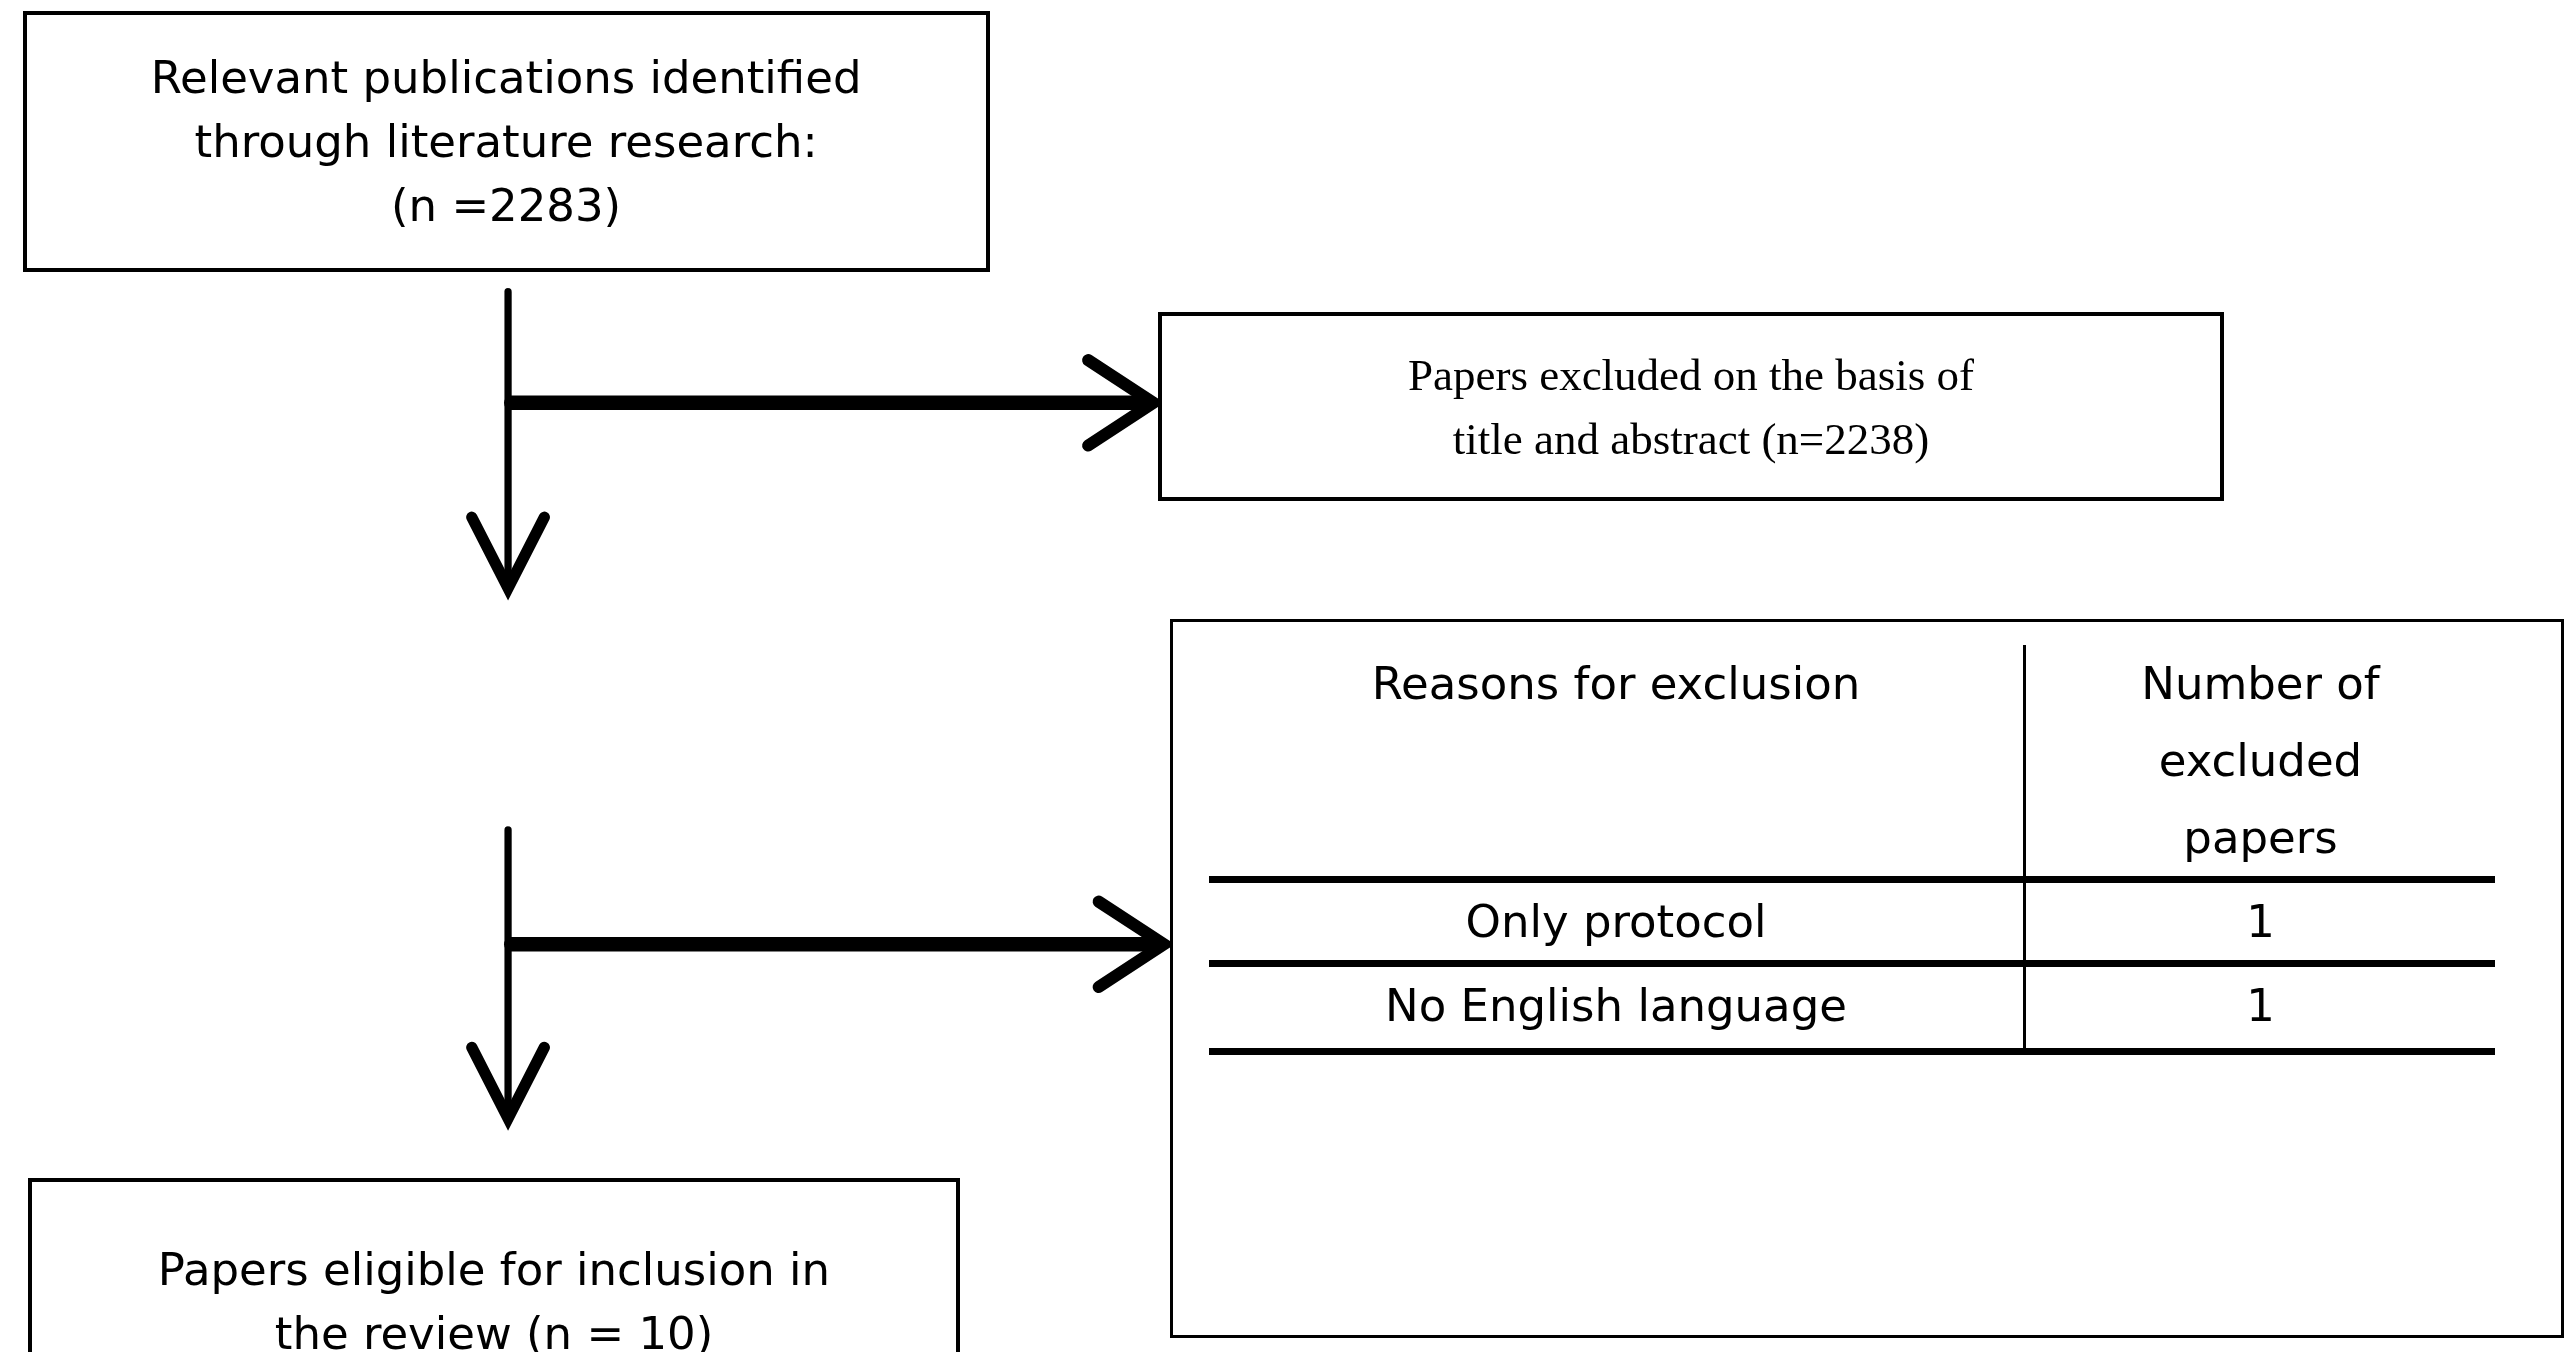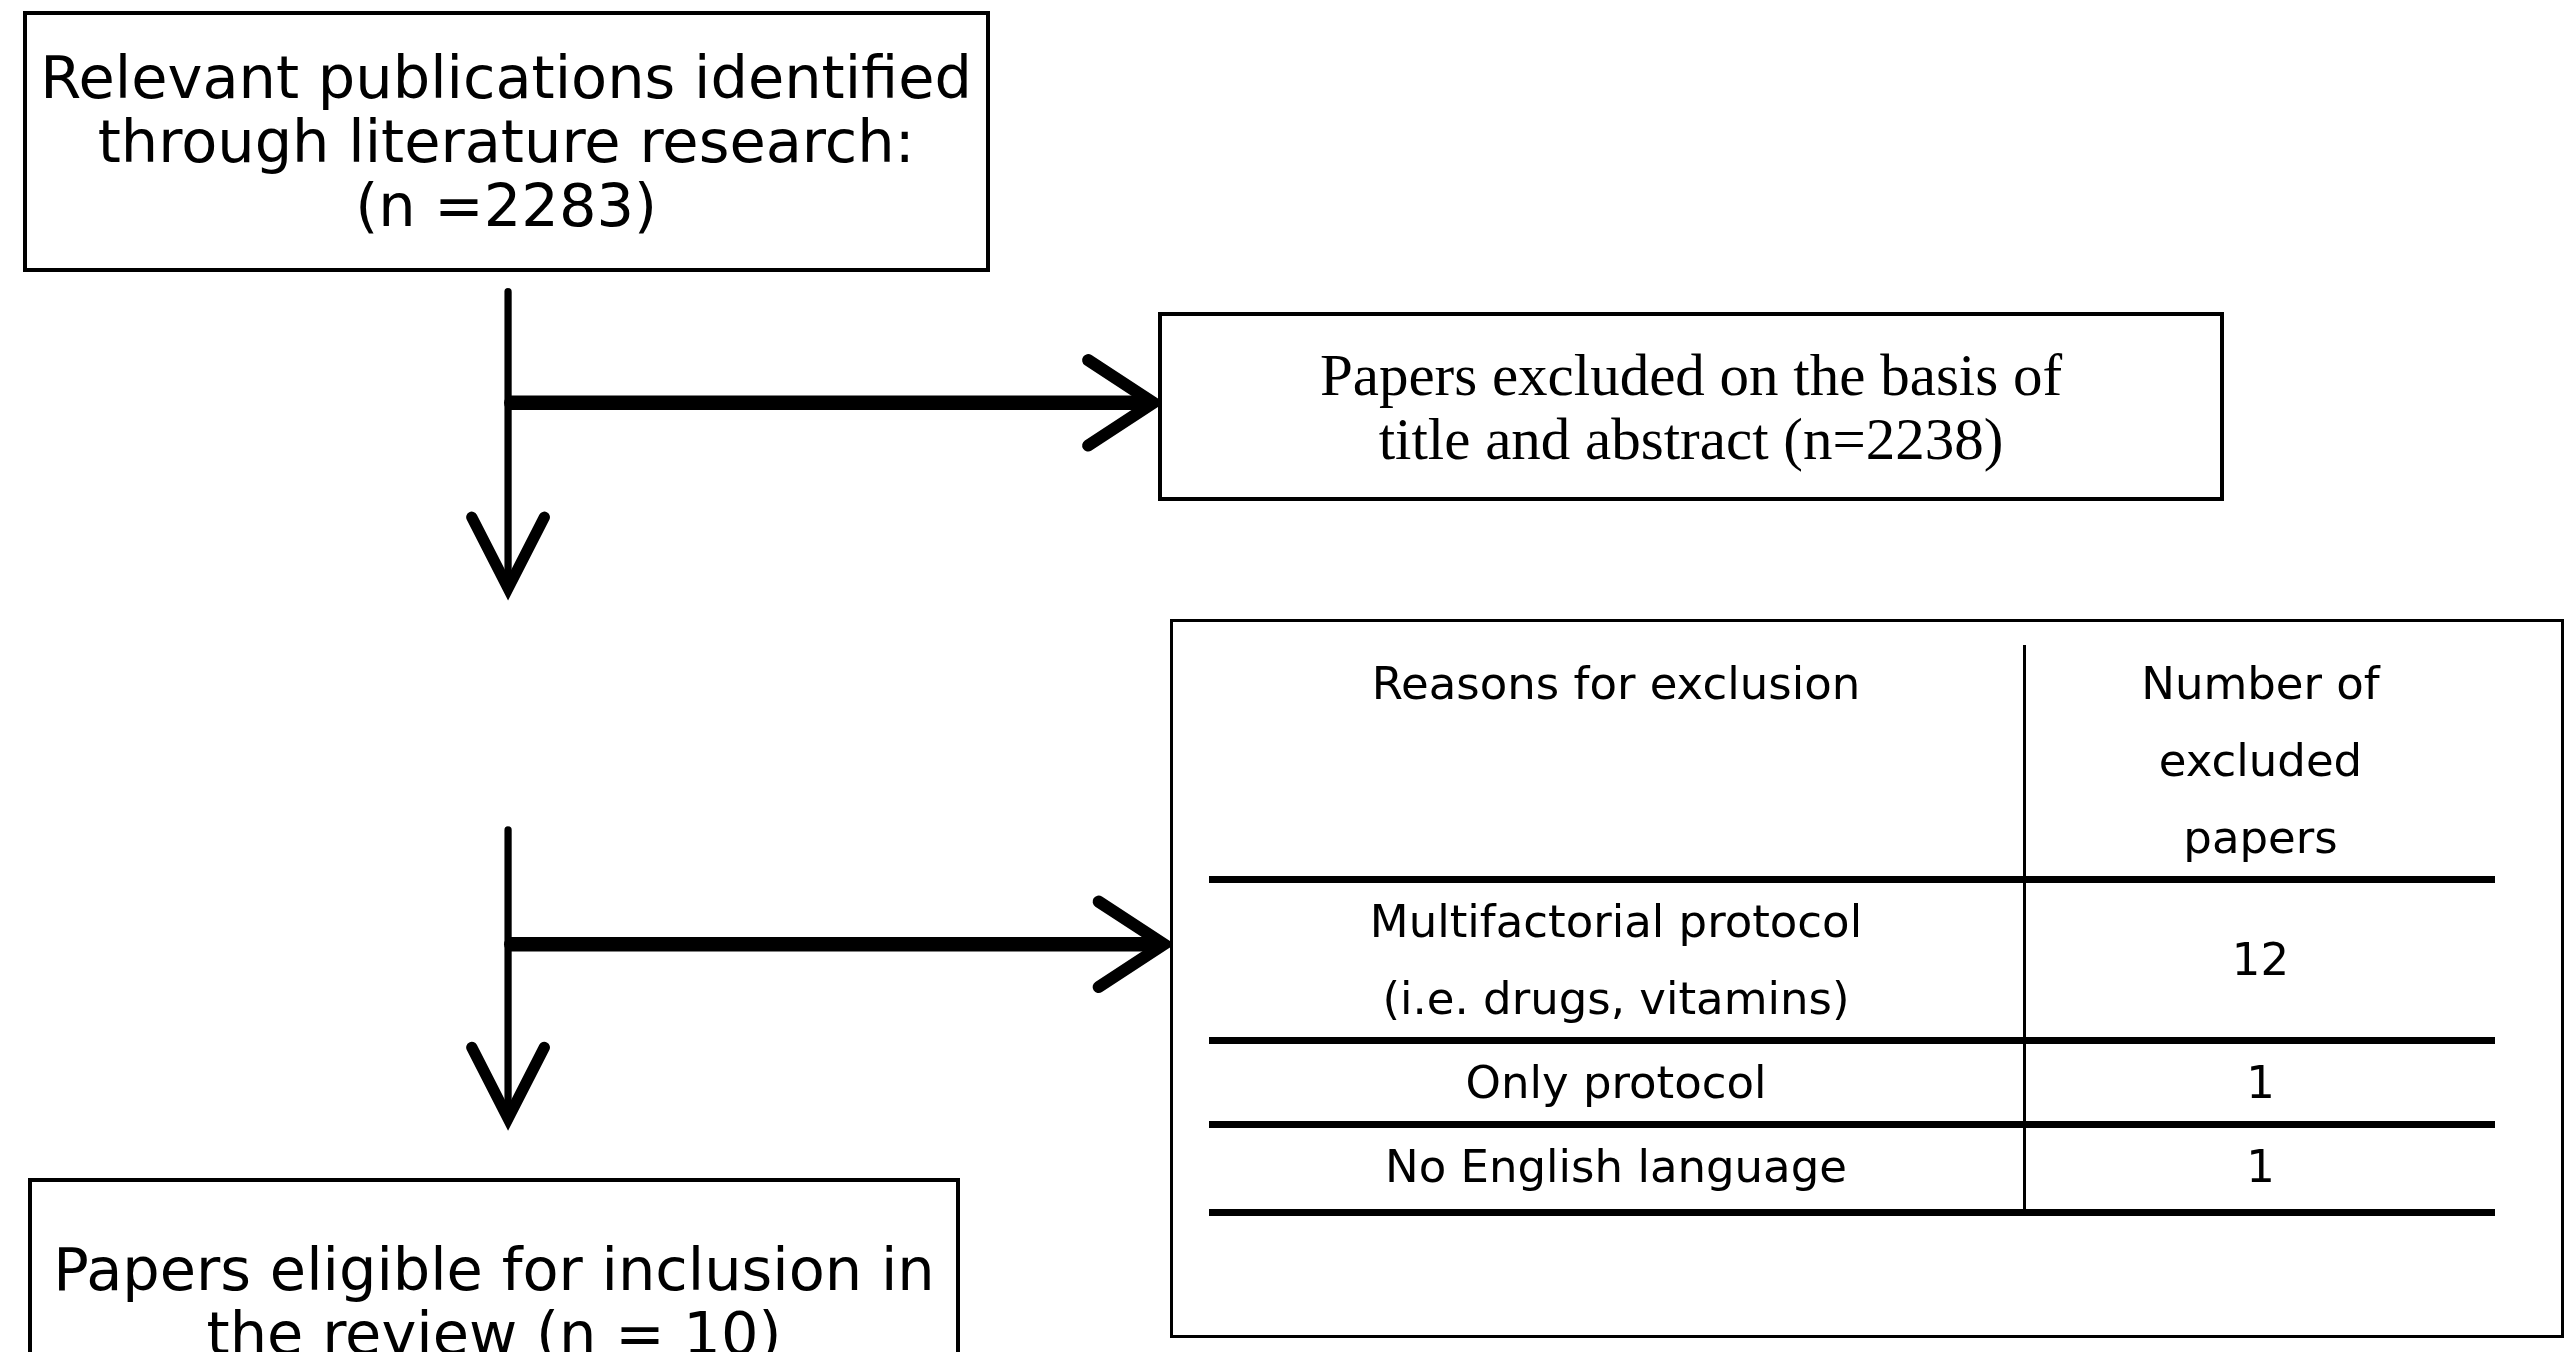--- a/index.html
+++ b/index.html
@@ -29,21 +29,21 @@
   }
   .flowbox {
     position: absolute;
     box-sizing: border-box;
     border: 4px solid #000000;
     background: #ffffff;
     display: flex;
     align-items: center;
     justify-content: center;
     text-align: center;
-    font-size: 59px;
+    font-size: 45px;
     line-height: 64px;
     white-space: pre-line;
   }
   .box-identified { left: 22.6px;   top: 11.3px;   width: 967px; height: 261px; }
   .box-excluded   { left: 1158px; top: 312px;  width: 1066px; height: 189px; font-family: Liberation Serif, serif; }
   .box-retrieved  { left: 22.6px;   top: 596px;  width: 999px; height: 189px; }
   .box-eligible   { left: 28px;   top: 1178px; width: 932px; height: 247px; }
 
   .table-box {
     position: absolute;
@@ -125,25 +125,20 @@
       <thead>
         <tr>
           <th>Reasons for exclusion</th>
           <th>Number of
 excluded
 papers</th>
         </tr>
       </thead>
       <tbody>
         <tr>
-          <td>Multifactorial protocol
-(i.e. drugs, vitamins)</td>
-          <td>12</td>
-        </tr>
-        <tr>
           <td>Only protocol</td>
           <td>1</td>
         </tr>
         <tr>
           <td>No English language</td>
           <td>1</td>
         </tr>
       </tbody>
     </table>
   </div>

